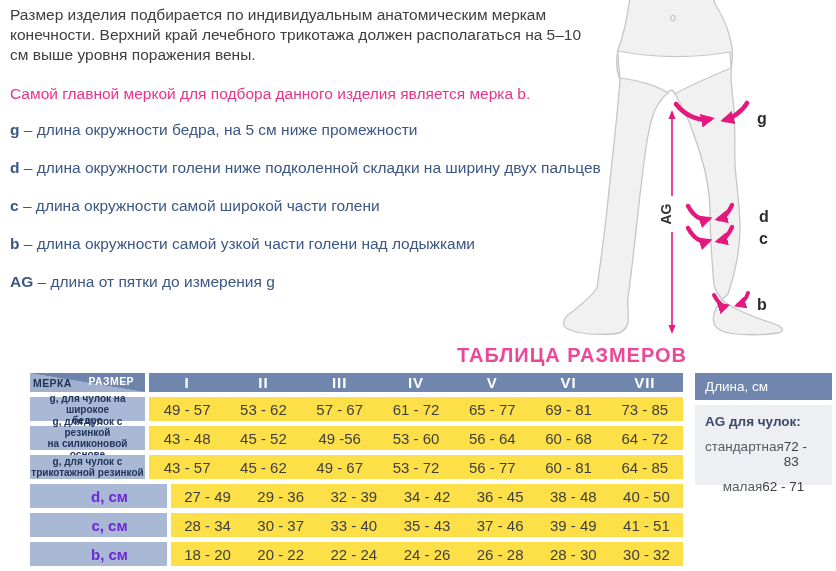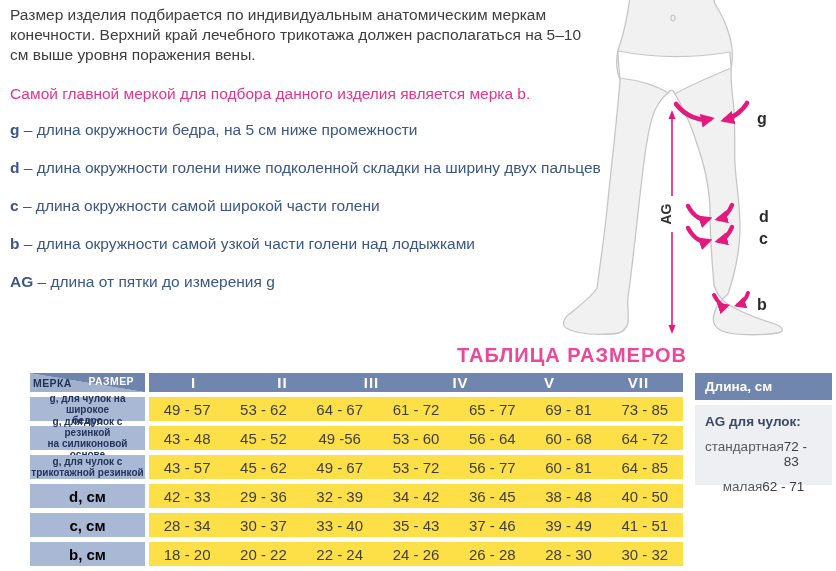--- a/index.html
+++ b/index.html
@@ -27,26 +27,26 @@
     background:linear-gradient(to bottom left,#6e84ac 49.2%,#a0b0cd 50.4%);}
   .corner-top{position:absolute;top:2px;right:11px;font-size:10.5px;font-weight:bold;color:#ffffff;letter-spacing:.4px;}
   .corner-bottom{position:absolute;bottom:3px;left:3px;font-size:10.5px;font-weight:bold;color:#1d3356;letter-spacing:.4px;}
   .cols{flex:1;background:#7186ae;display:flex;}
   .col{flex:1;display:flex;align-items:center;justify-content:center;
     color:#ffffff;font-weight:bold;font-size:15px;letter-spacing:1px;}
   .trow{display:flex;margin-top:5px;height:24px;}
   .tlabel{width:115px;margin-right:4px;background:#a9b8d4;display:flex;align-items:center;justify-content:center;
     text-align:center;white-space:pre-line;}
   .tlabel.small{font-size:10px;font-weight:bold;color:#22355c;line-height:11px;}
-  .tlabel.big{font-size:15px;font-weight:bold;color:#000000;}
+  .tlabel.big{font-size:15px;font-weight:bold;color:#6d28d9;padding-left:22px;}
   .tvals{flex:1;background:#fde047;display:flex;}
   .tval{flex:1;display:flex;align-items:center;justify-content:center;font-size:15px;color:#3e3e3e;}
   
   .len-panel{position:absolute;left:695px;top:373px;width:137px;}
-  .len-header{height:27px;background:#7186ae;color:#ffffff;font-weight:bold;font-size:13.5px;
+  .len-header{height:27px;background:#7186ae;color:#ffffff;font-weight:normal;font-size:13.5px;
     display:flex;align-items:center;padding-left:10px;box-sizing:border-box;}
   .len-box{margin-top:5px;background:#edeff3;padding:9px 10px 10px 10px;box-sizing:border-box;height:80px;}
   .len-sub{font-size:13.5px;font-weight:600;color:#3a4a68;}
   .len-row{display:flex;justify-content:center;font-size:13.5px;color:#56595e;margin-top:10px;}
   .len-val{color:#3e3e3e;}
 </style>
 </head>
 <body>
 
 <div class="intro">
@@ -150,31 +150,32 @@
     <div class="corner">
       <span class="corner-top">РАЗМЕР</span>
       <span class="corner-bottom">МЕРКА</span>
     </div>
     <div class="cols">
       <div class="col">I</div>
       <div class="col">II</div>
       <div class="col">III</div>
       <div class="col">IV</div>
       <div class="col">V</div>
+      <div class="col">VI</div>
       <div class="col">VII</div>
     </div>
   </div>
 
   <div class="trow">
     <div class="tlabel small">g, для чулок на широкое
 бедро</div>
     <div class="tvals">
       <div class="tval">49 - 57</div>
       <div class="tval">53 - 62</div>
-      <div class="tval">64 - 67</div>
+      <div class="tval">57 - 67</div>
       <div class="tval">61 - 72</div>
       <div class="tval">65 - 77</div>
       <div class="tval">69 - 81</div>
       <div class="tval">73 - 85</div>
     </div>
   </div>
 
   <div class="trow">
     <div class="tlabel small">g, для чулок с резинкой
 на силиконовой основе</div>
@@ -199,21 +200,21 @@
       <div class="tval">53 - 72</div>
       <div class="tval">56 - 77</div>
       <div class="tval">60 - 81</div>
       <div class="tval">64 - 85</div>
     </div>
   </div>
 
   <div class="trow">
     <div class="tlabel big">d, см</div>
     <div class="tvals">
-      <div class="tval">42 - 33</div>
+      <div class="tval">27 - 49</div>
       <div class="tval">29 - 36</div>
       <div class="tval">32 - 39</div>
       <div class="tval">34 - 42</div>
       <div class="tval">36 - 45</div>
       <div class="tval">38 - 48</div>
       <div class="tval">40 - 50</div>
     </div>
   </div>
 
   <div class="trow">

